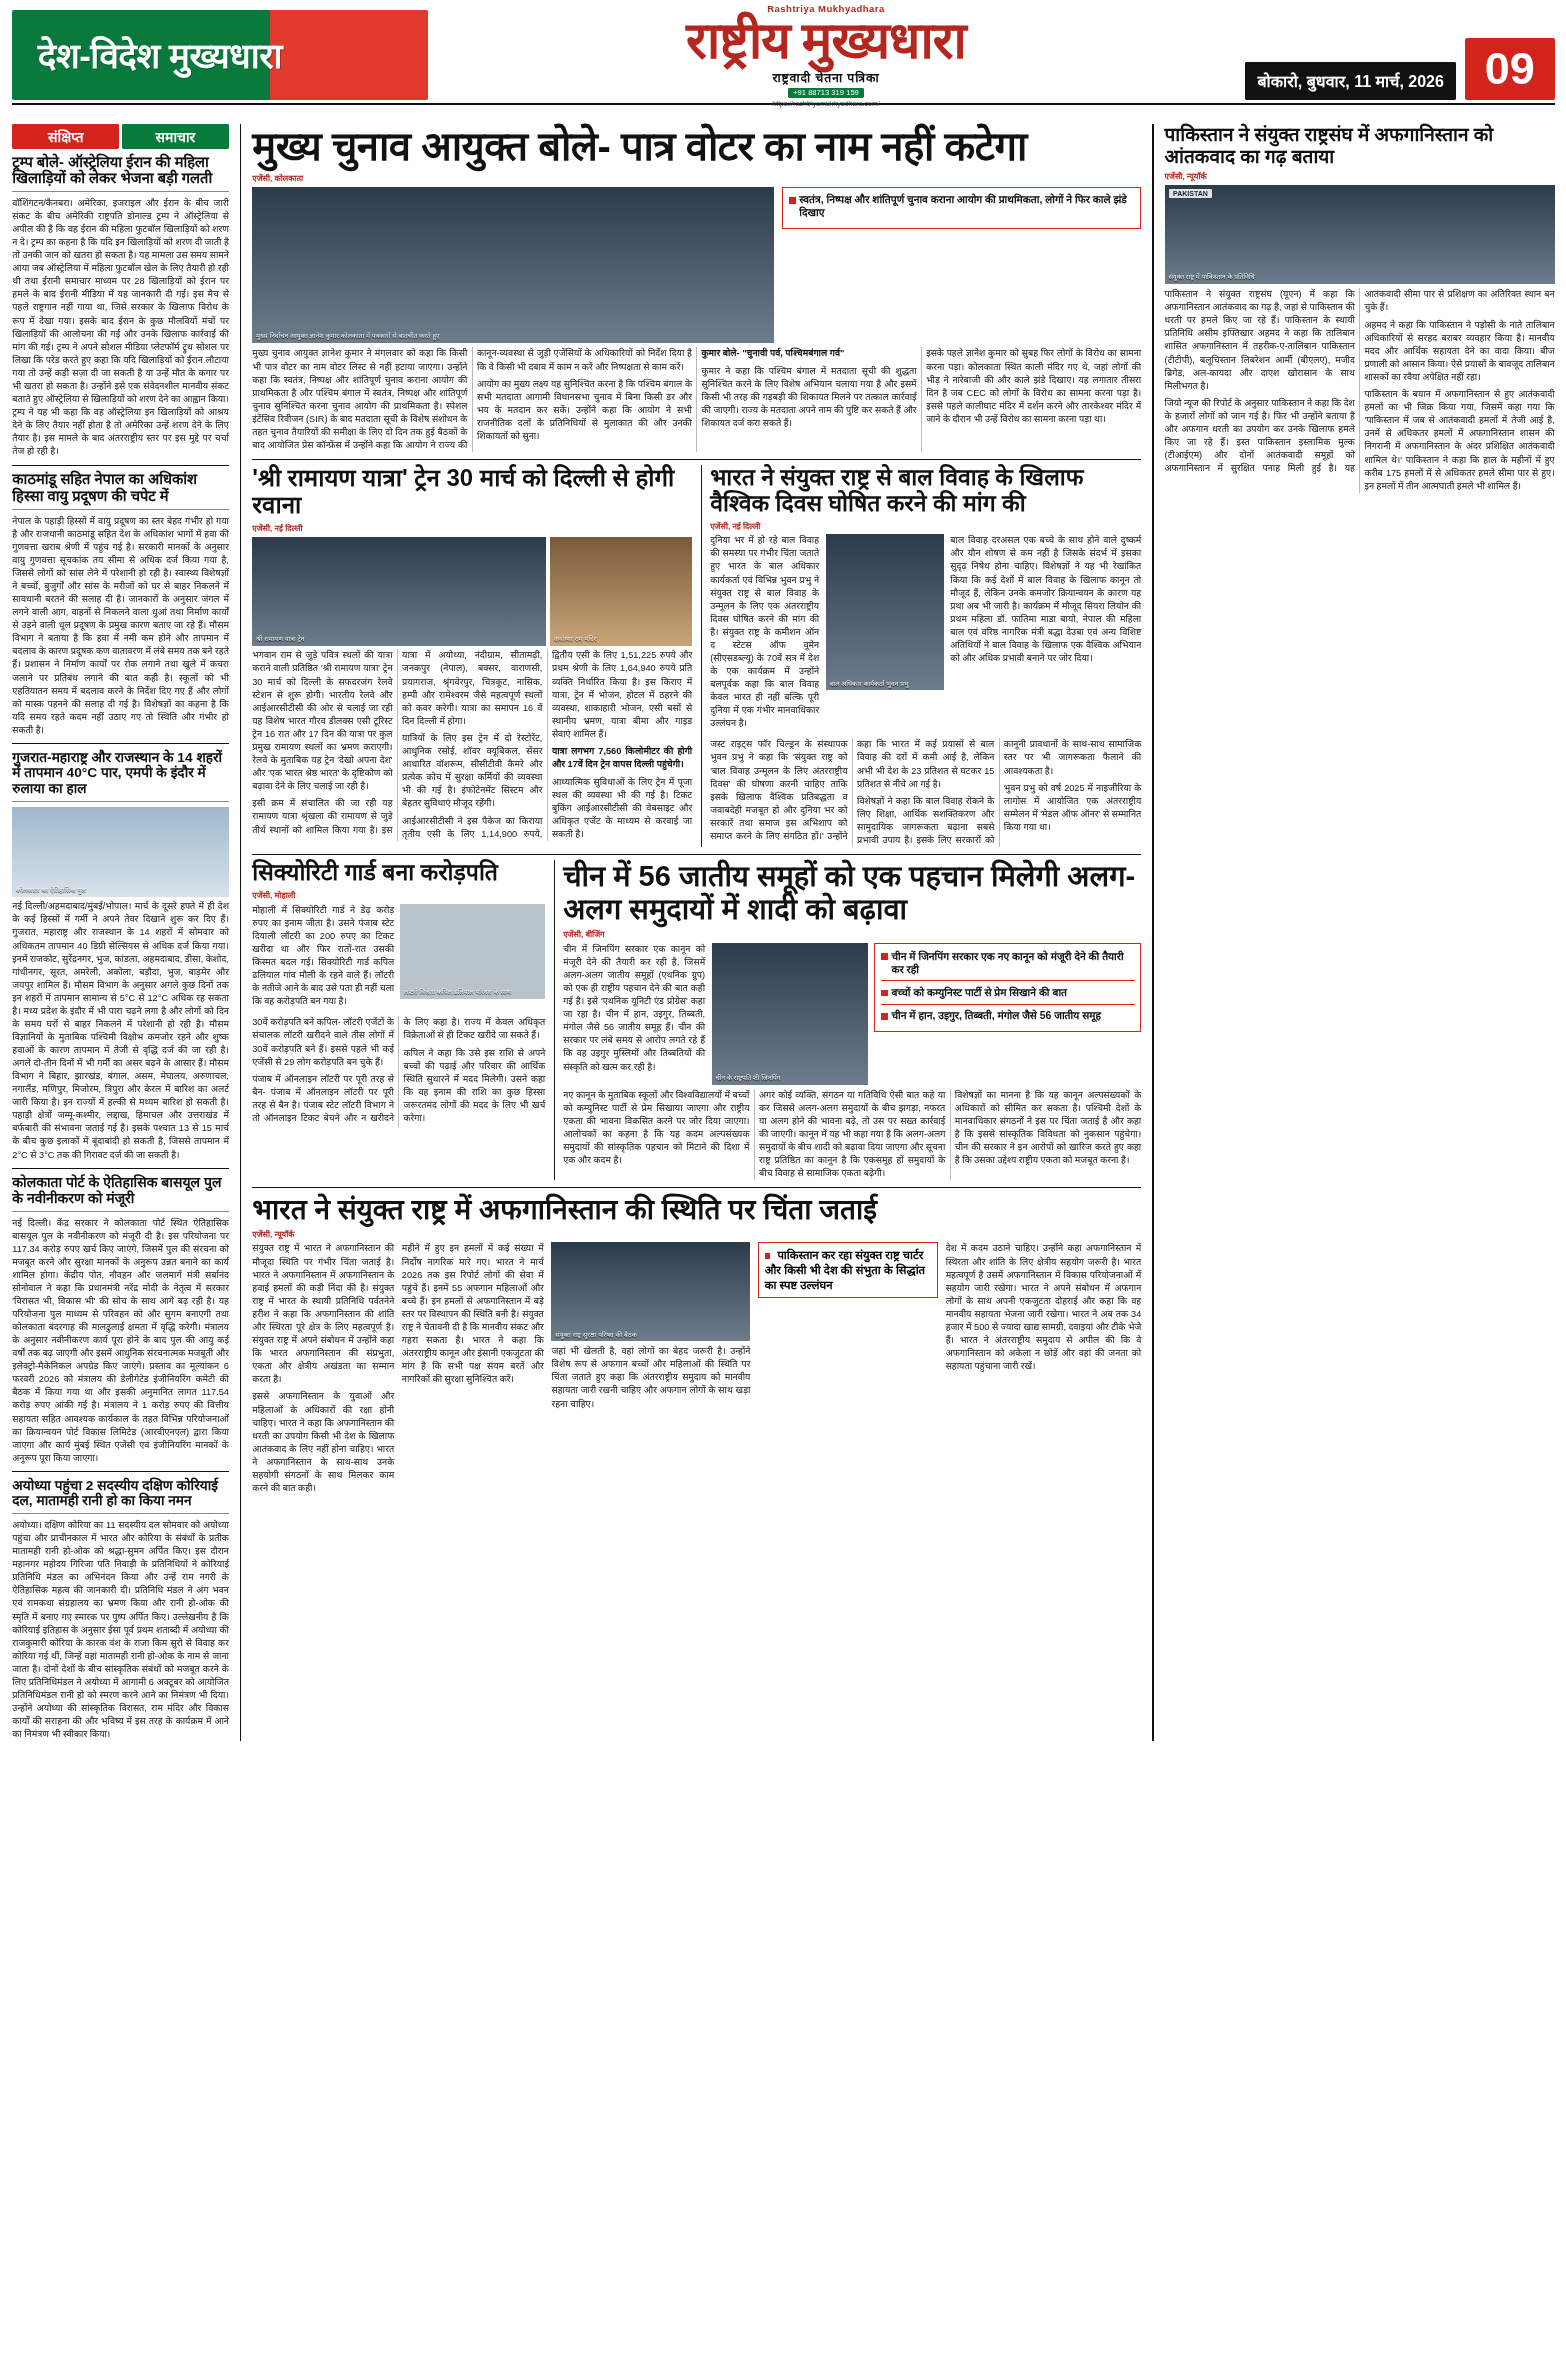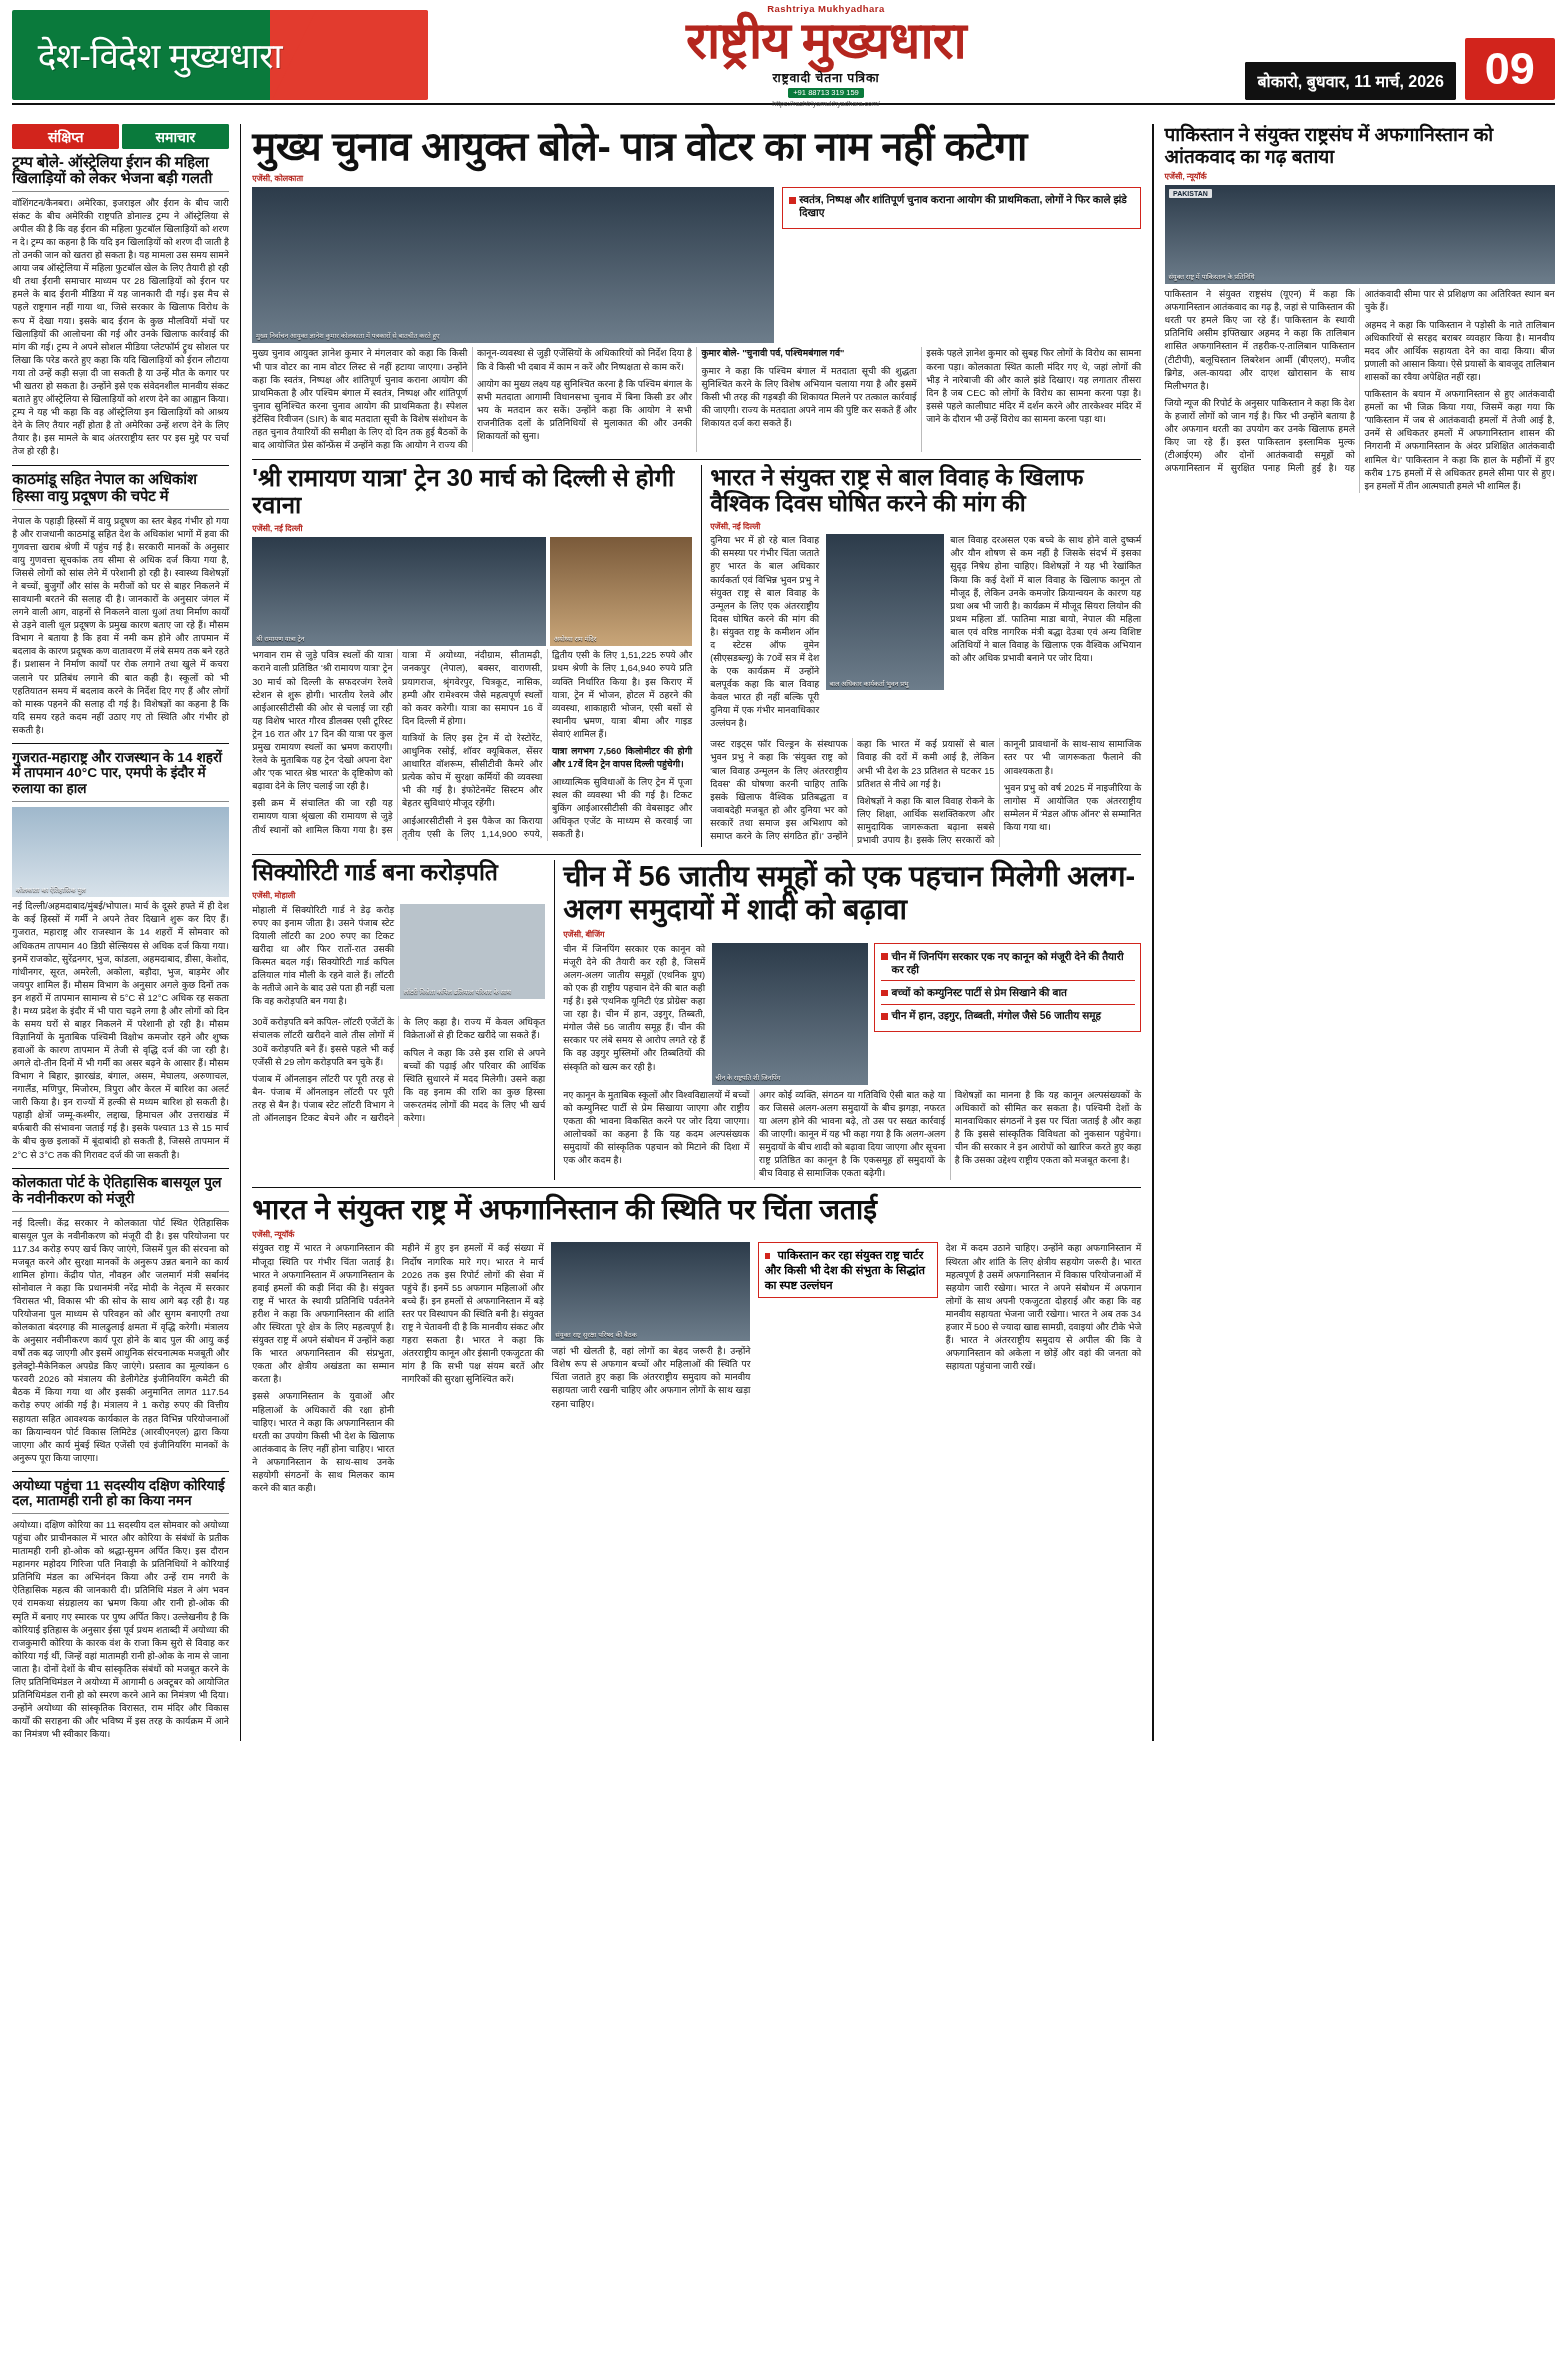--- a/index.html
+++ b/index.html
@@ -36,21 +36,21 @@
   }
   .mast-left .deco {
     position:absolute; right:0; top:0; bottom:0; width: 156px;
     background: #e23b2e;
     clip-path: polygon(28% 0, 100% 0, 100% 100%, 0 100%);
   }
   .mast-left-text {
     position: relative;
     color: #fff;
     font-size: 35px;
-    font-weight: normal;
+    font-weight: bold;
     padding-left: 25.5px;
     letter-spacing: -0.5px;
     text-shadow: 0.9px 0.9px 0 rgba(0,0,0,.25);
   }
   .mast-center {
     flex: 1;
     display: flex; flex-direction: column; align-items: center; justify-content: center;
     gap: 1.9px;
   }
   .mc-top {
@@ -224,21 +224,21 @@
       <div class="rule"></div>
 
       <div>
         <div class="hl" style="font-size:14px">कोलकाता पोर्ट के ऐतिहासिक बासयूल पुल के नवीनीकरण को मंजूरी</div>
         <div class="thinrule"></div>
         <div class="body">नई दिल्ली। केंद्र सरकार ने कोलकाता पोर्ट स्थित ऐतिहासिक बासयूल पुल के नवीनीकरण को मंजूरी दी है। इस परियोजना पर 117.34 करोड़ रुपए खर्च किए जाएंगे, जिसमें पुल की संरचना को मजबूत करने और सुरक्षा मानकों के अनुरूप उन्नत बनाने का कार्य शामिल होगा। केंद्रीय पोत, नौवहन और जलमार्ग मंत्री सर्बानंद सोनोवाल ने कहा कि प्रधानमंत्री नरेंद्र मोदी के नेतृत्व में सरकार 'विरासत भी, विकास भी' की सोच के साथ आगे बढ़ रही है। यह परियोजना पुल माध्यम से परिवहन को और सुगम बनाएगी तथा कोलकाता बंदरगाह की मालढुलाई क्षमता में वृद्धि करेगी। मंत्रालय के अनुसार नवीनीकरण कार्य पूरा होने के बाद पुल की आयु कई वर्षों तक बढ़ जाएगी और इसमें आधुनिक संरचनात्मक मजबूती और इलेक्ट्रो-मैकेनिकल अपग्रेड किए जाएंगे। प्रस्ताव का मूल्यांकन 6 फरवरी 2026 को मंत्रालय की डेलीगेटेड इंजीनियरिंग कमेटी की बैठक में किया गया था और इसकी अनुमानित लागत 117.54 करोड़ रुपए आंकी गई है। मंत्रालय ने 1 करोड़ रुपए की वित्तीय सहायता सहित आवश्यक कार्यकाल के तहत विभिन्न परियोजनाओं का क्रियान्वयन पोर्ट विकास लिमिटेड (आरवीएनएल) द्वारा किया जाएगा और कार्य मुंबई स्थित एजेंसी एवं इंजीनियरिंग मानकों के अनुरूप पूरा किया जाएगा।</div>
       </div>
       <div class="rule"></div>
 
       <div>
-        <div class="hl" style="font-size:13.7px">अयोध्या पहुंचा 11 सदस्यीय दक्षिण कोरियाई दल, मातामही रानी हो का किया नमन</div>
+        <div class="hl" style="font-size:13.7px">अयोध्या पहुंचा 2 सदस्यीय दक्षिण कोरियाई दल, मातामही रानी हो का किया नमन</div>
         <div class="thinrule"></div>
         <div class="body">अयोध्या। दक्षिण कोरिया का 11 सदस्यीय दल सोमवार को अयोध्या पहुंचा और प्राचीनकाल में भारत और कोरिया के संबंधों के प्रतीक मातामही रानी हो-ओक को श्रद्धा-सुमन अर्पित किए। इस दौरान महानगर महोदय गिरिजा पति निवाड़ी के प्रतिनिधियों ने कोरियाई प्रतिनिधि मंडल का अभिनंदन किया और उन्हें राम नगरी के ऐतिहासिक महत्व की जानकारी दी। प्रतिनिधि मंडल ने अंग भवन एवं रामकथा संग्रहालय का भ्रमण किया और रानी हो-ओक की स्मृति में बनाए गए स्मारक पर पुष्प अर्पित किए। उल्लेखनीय है कि कोरियाई इतिहास के अनुसार ईसा पूर्व प्रथम शताब्दी में अयोध्या की राजकुमारी कोरिया के कारक वंश के राजा किम सुरो से विवाह कर कोरिया गई थीं, जिन्हें वहां मातामही रानी हो-ओक के नाम से जाना जाता है। दोनों देशों के बीच सांस्कृतिक संबंधों को मजबूत करने के लिए प्रतिनिधिमंडल ने अयोध्या में आगामी 6 अक्टूबर को आयोजित प्रतिनिधिमंडल रानी हो को स्मरण करने आने का निमंत्रण भी दिया। उन्होंने अयोध्या की सांस्कृतिक विरासत, राम मंदिर और विकास कार्यों की सराहना की और भविष्य में इस तरह के कार्यक्रम में आने का निमंत्रण भी स्वीकार किया।</div>
       </div>
     </div>
 
     <div class="vline"></div>
 
     <div class="col-mid">
 
       <div>

